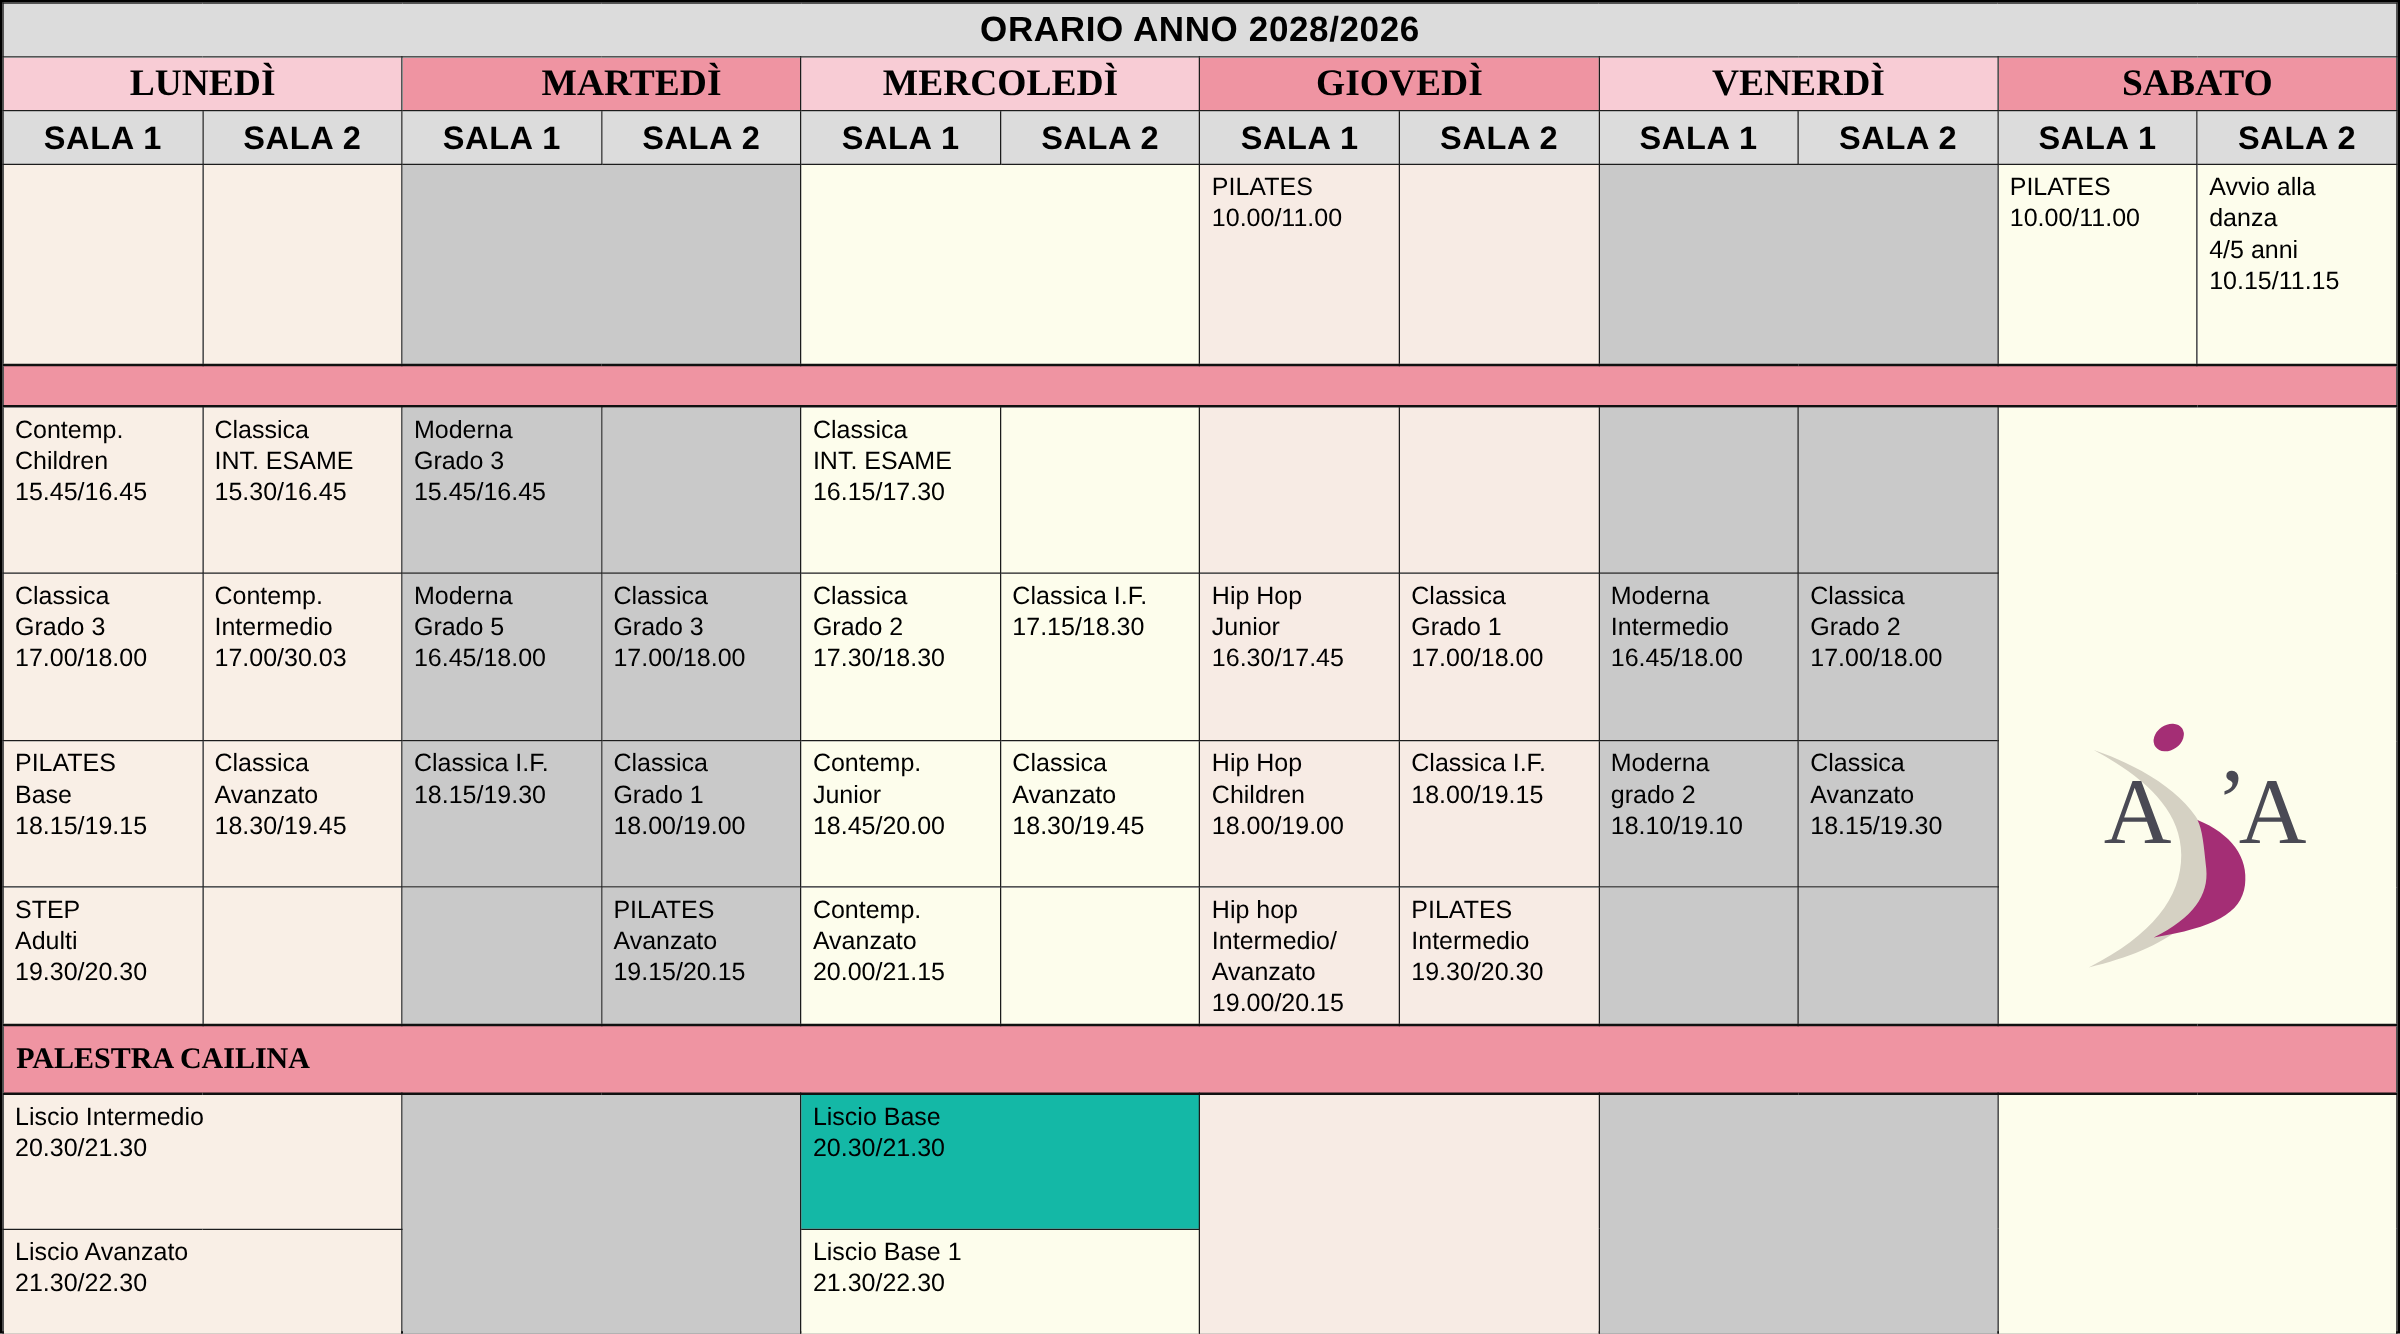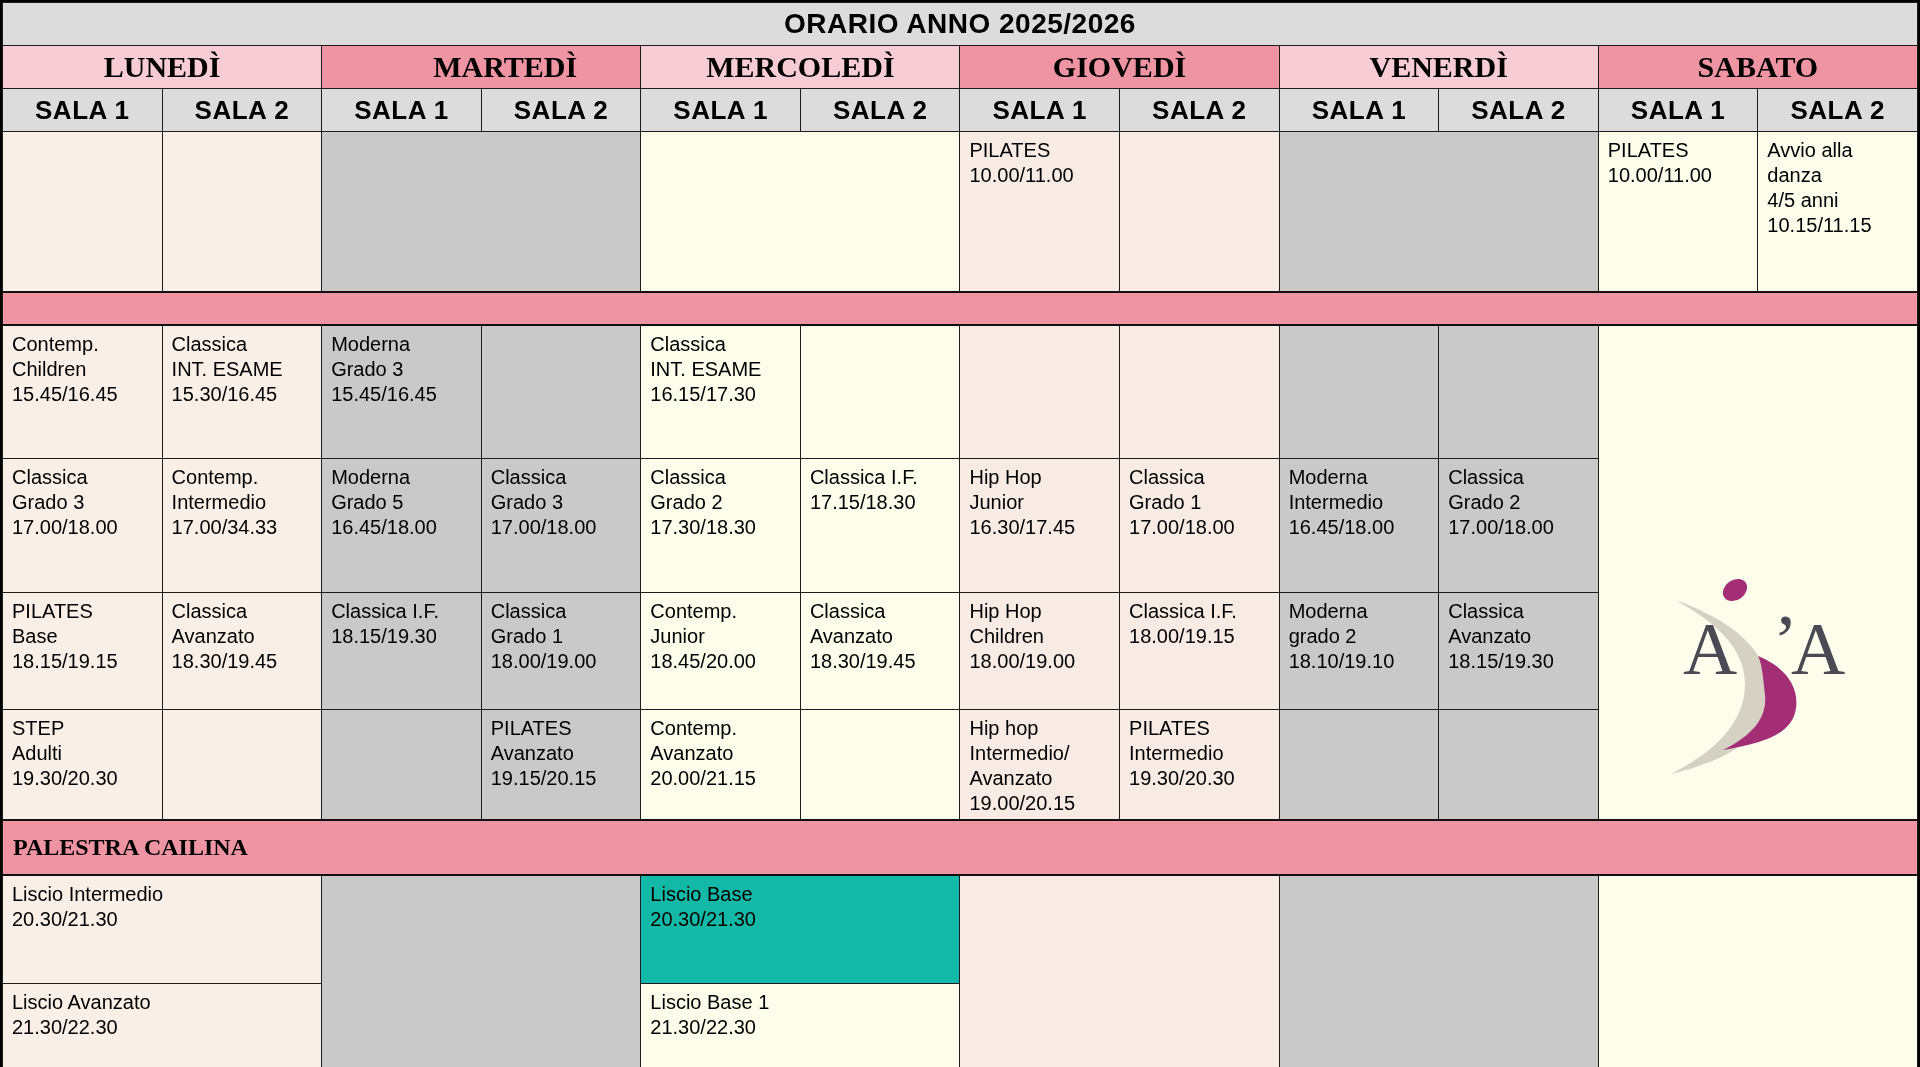--- a/index.html
+++ b/index.html
@@ -40,21 +40,21 @@
   .logo-cell svg { display:inline-block; }
   .logo-letter { font-family:"Liberation Serif", serif; }
 </style>
 </head>
 <body>
 
 <div class="poster">
   <table class="schedule">
     <thead>
       <tr class="r-title">
-        <th class="title-cell" colspan="12">ORARIO ANNO 2025/2026</th>
+        <th class="title-cell" colspan="12">ORARIO ANNO 2028/2026</th>
       </tr>
       <tr class="r-day" id="day-row">
           <th class="day-cell" colspan="2" style="background: rgb(248, 204, 213);">LUNEDÌ</th>
           <th class="day-cell" colspan="2" style="background: rgb(239, 148, 162); padding-left: 48px;">MARTEDÌ</th>
           <th class="day-cell" colspan="2" style="background: rgb(248, 204, 213);">MERCOLEDÌ</th>
           <th class="day-cell" colspan="2" style="background: rgb(239, 148, 162);">GIOVEDÌ</th>
           <th class="day-cell" colspan="2" style="background: rgb(248, 204, 213);">VENERDÌ</th>
           <th class="day-cell" colspan="2" style="background: rgb(239, 148, 162);">SABATO</th>
         </tr>
       <tr class="r-sala" id="sala-row">
@@ -144,21 +144,21 @@
         </tr>
         <tr style="height: 134px;">
           <td class="class-cell" style="background: rgb(249, 239, 230);">
             <div class="line">Classica</div>
             <div class="line">Grado 3</div>
             <div class="line">17.00/18.00</div>
           </td>
           <td class="class-cell" style="background: rgb(249, 239, 230);">
             <div class="line">Contemp.</div>
             <div class="line">Intermedio</div>
-            <div class="line">17.00/34.33</div>
+            <div class="line">17.00/30.03</div>
           </td>
           <td class="class-cell" style="background: rgb(201, 201, 201);">
             <div class="line">Moderna</div>
             <div class="line">Grado 5</div>
             <div class="line">16.45/18.00</div>
           </td>
           <td class="class-cell" style="background: rgb(201, 201, 201);">
             <div class="line">Classica</div>
             <div class="line">Grado 3</div>
             <div class="line">17.00/18.00</div>

